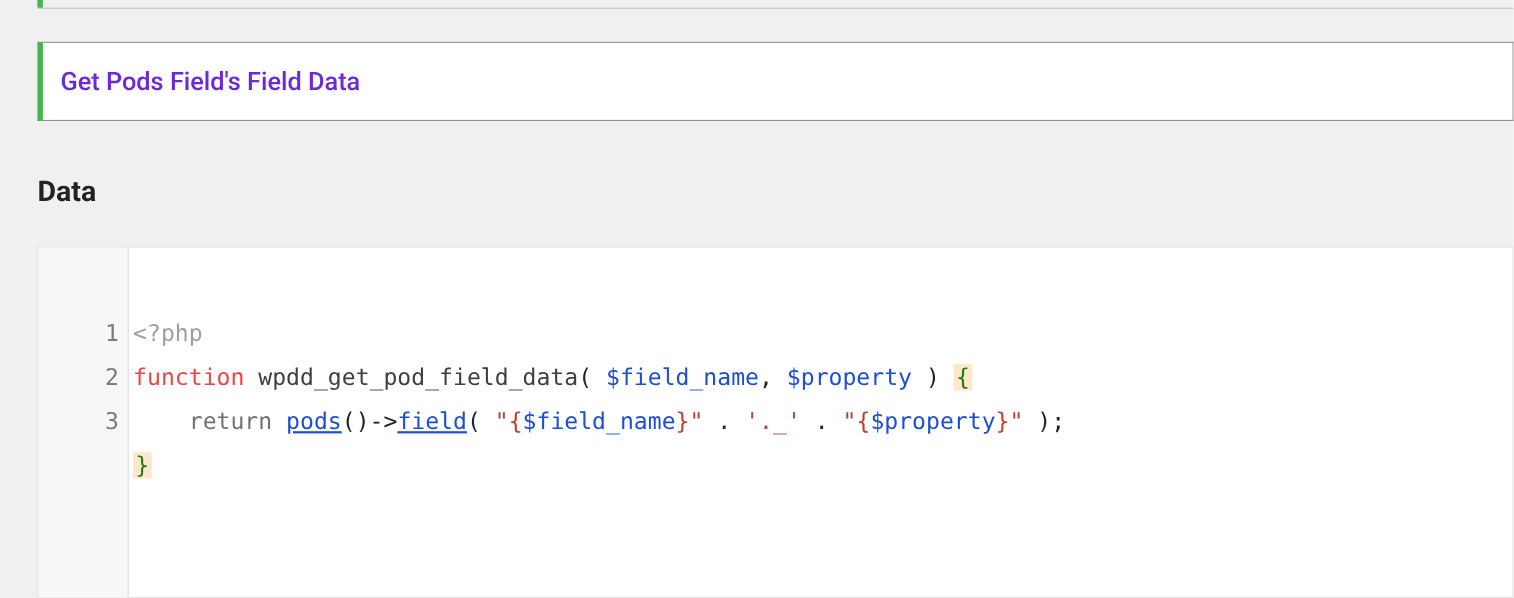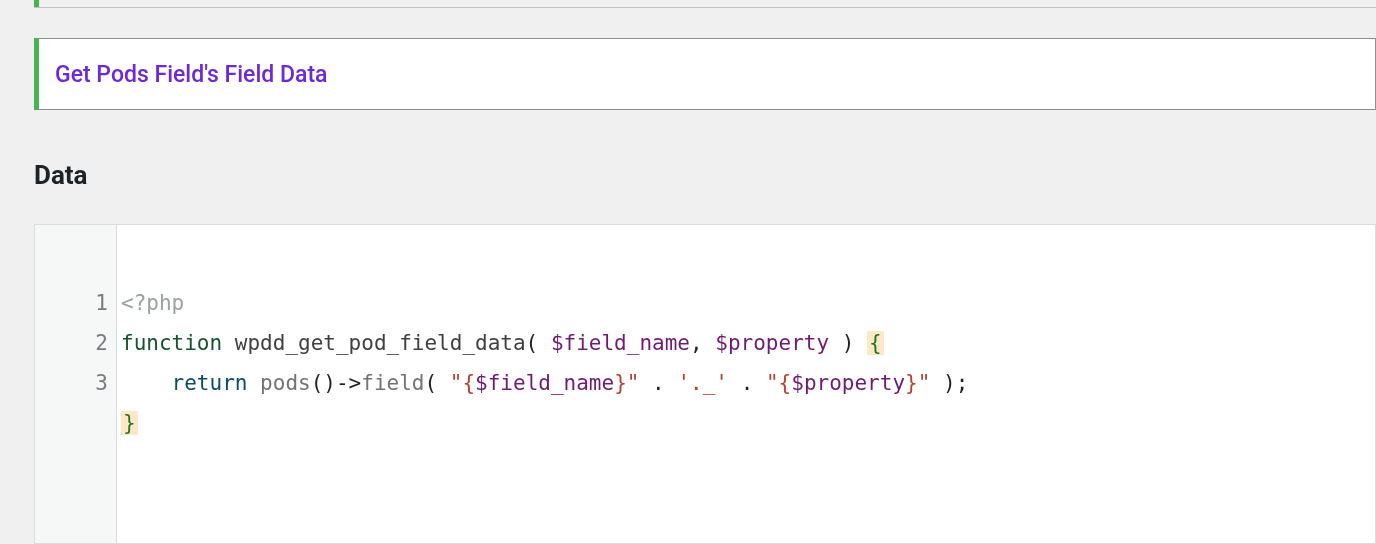--- a/index.html
+++ b/index.html
@@ -76,25 +76,25 @@
   }
   .gutter div { line-height: 40px; }
   .code-area {
     flex: 1;
     padding: 18px 4px 0 4px;
     white-space: pre;
     color: #1d2327;
   }
   .ln { display: block; height: 40px; line-height: 40px; }
   .phptag { color: #9aa0a6; margin-top: 39px; }
-  .kw { color: #14532d; }
-  .kw2 { color: #0c4a6e; margin-top: 28px; }
+  .kw { color: #ef4444; }
+  .kw2 { color: #737373; margin-top: 28px; }
   .fn { color: #404040; }
-  .fncall { color: #737373; }
-  .var { color: #701a75; }
+  .fncall { color: #1d4ed8; text-decoration: underline; }
+  .var { color: #1d4ed8; }
   .str { color: #b8412f; }
   .op { color: #1d2327; }
   .brace { color: #1e7a1e; background: #ffe8c7; padding: 0 2px; }
 </style>
 </head>
 <body>
 
 <div class="top-stripe"></div>
 
 <div class="title-box">

